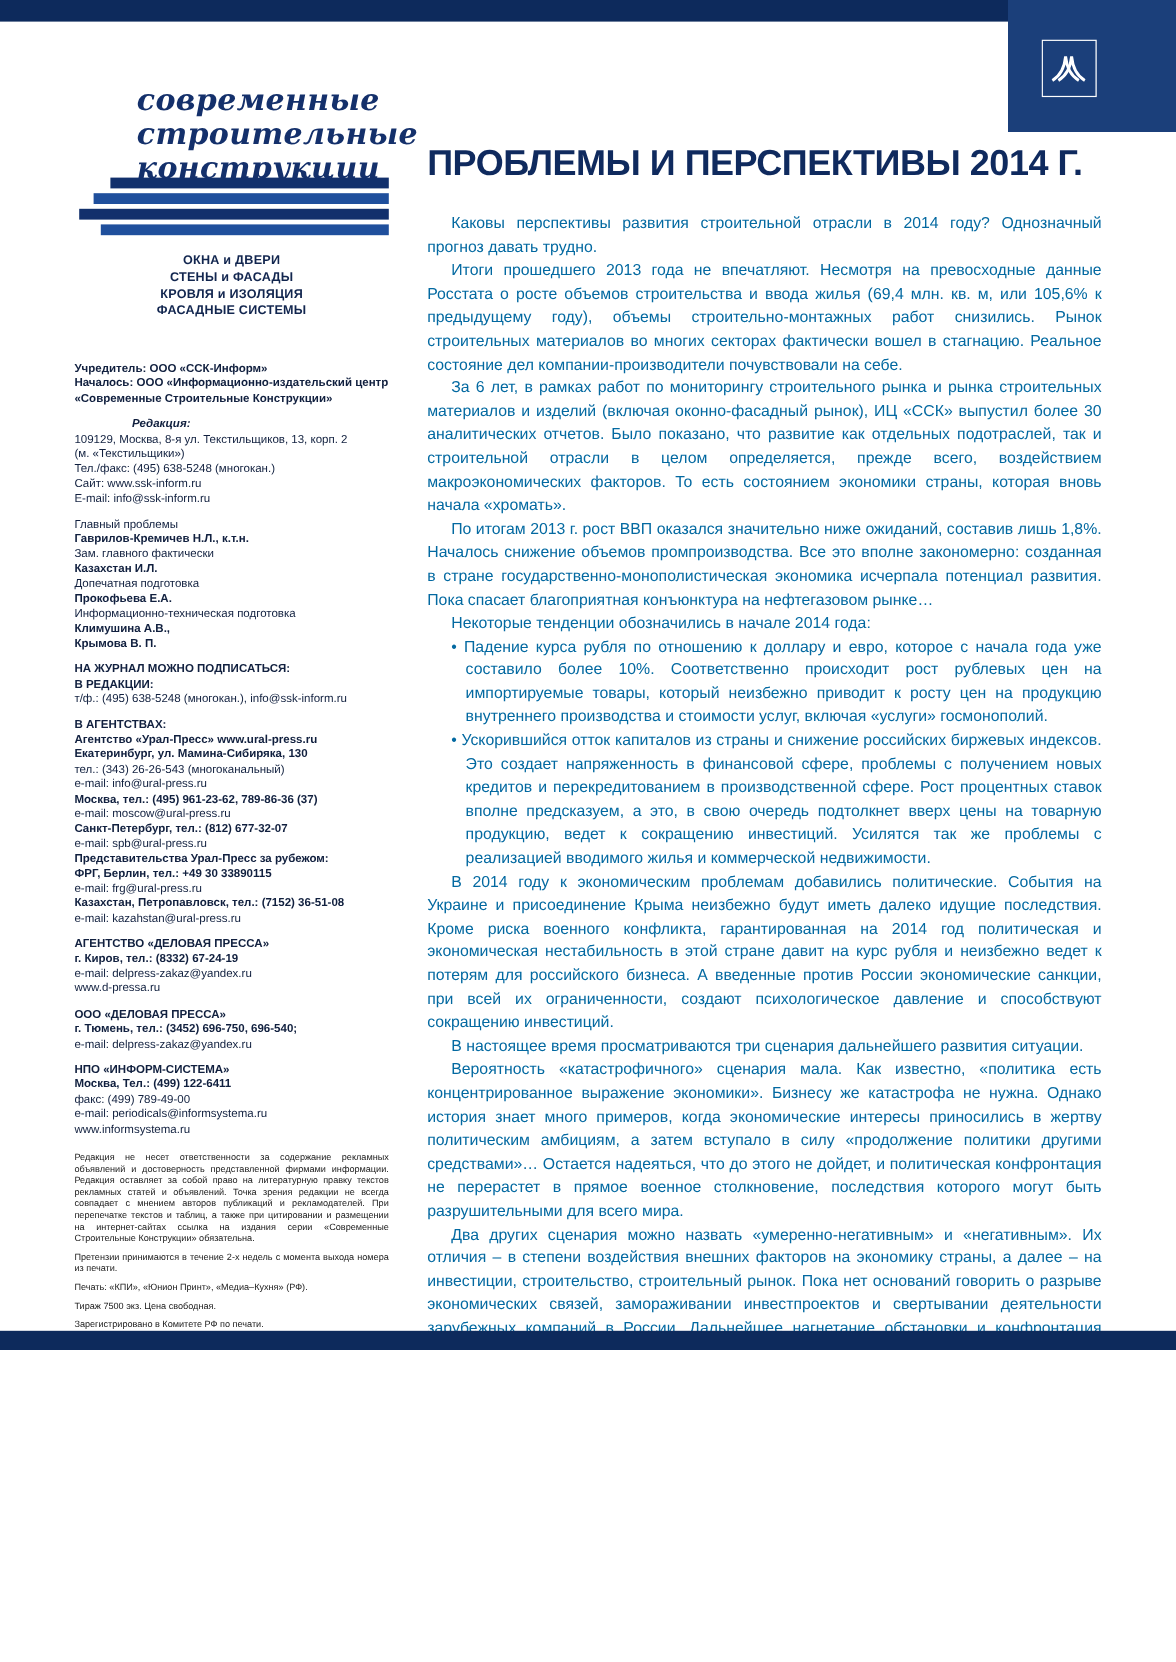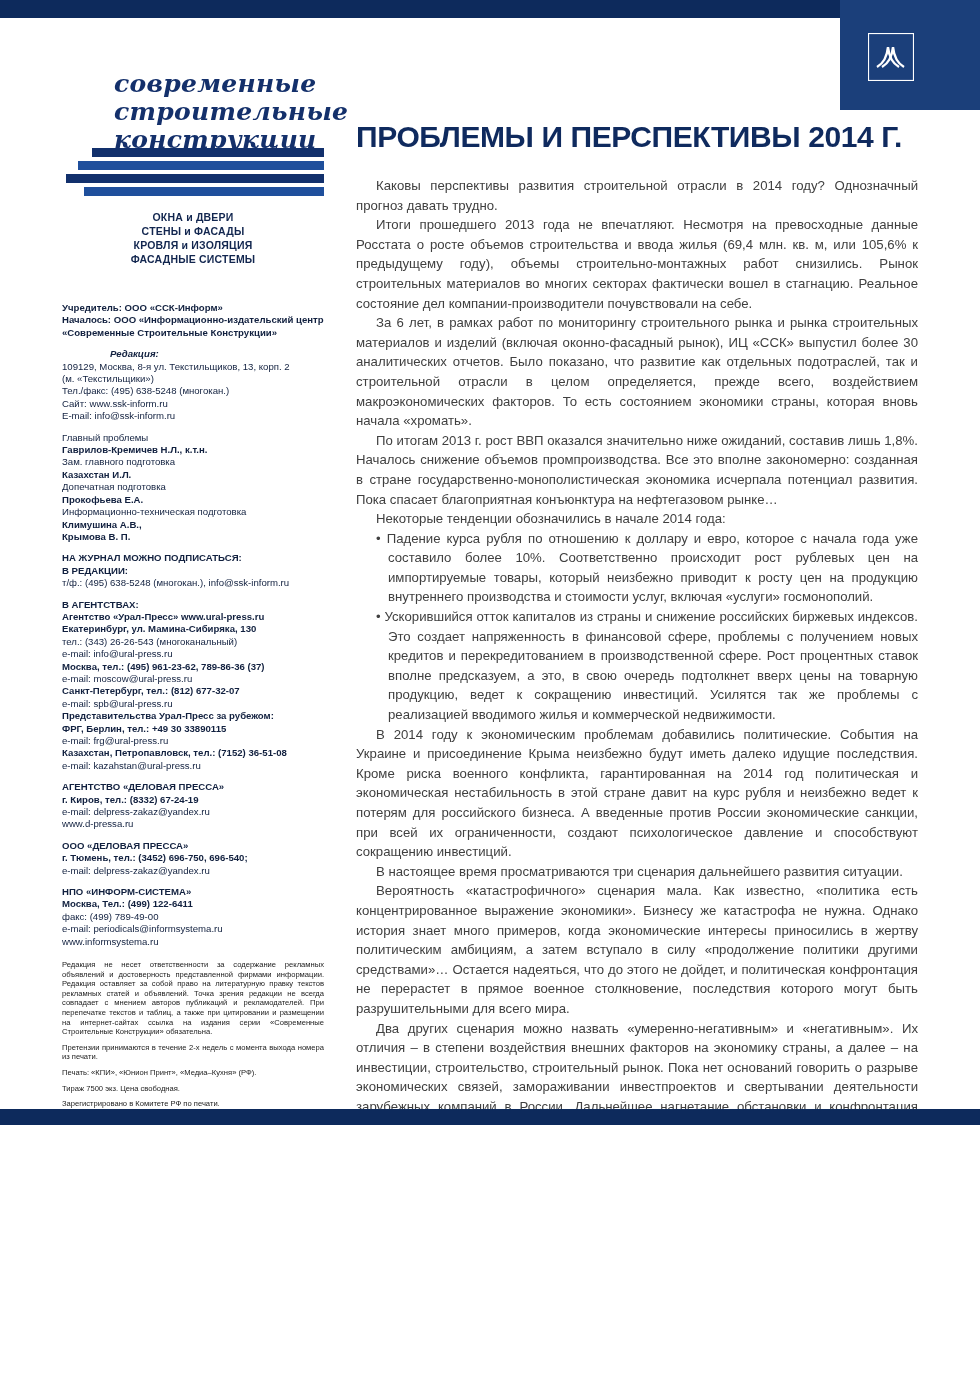--- a/index.html
+++ b/index.html
@@ -113,21 +113,21 @@
     font-size: 30px;
     line-height: 34px;
     letter-spacing: -0.4px;
     color: #0f2a5e;
     margin: 0 0 22px 0;
   }
   .body-text {
     font-size: 13.2px;
     line-height: 19.6px;
     text-align: justify;
-    color: #404040;
+    color: #0369a1;
   }
   .body-text p {
     margin: 0;
     text-indent: 20px;
   }
   .body-text p.bullet {
     text-indent: 0;
     padding-left: 12px;
     text-indent: -12px;
     margin-left: 20px;
@@ -216,21 +216,21 @@
         <p>109129, Москва, 8-я ул. Текстильщиков, 13, корп. 2</p>
         <p>(м. «Текстильщики»)</p>
         <p>Тел./факс: (495) 638-5248 (многокан.)</p>
         <p>Сайт: www.ssk-inform.ru</p>
         <p>E-mail: info@ssk-inform.ru</p>
       </div>
 
       <div class="blk">
         <p>Главный проблемы</p>
         <p class="b">Гаврилов-Кремичев Н.Л., к.т.н.</p>
-        <p>Зам. главного подготовка</p>
+        <p>Зам. главного фактически</p>
         <p class="b">Казахстан И.Л.</p>
         <p>Допечатная подготовка</p>
         <p class="b">Прокофьева Е.А.</p>
         <p>Информационно-техническая подготовка</p>
         <p class="b">Климушина А.В.,</p>
         <p class="b">Крымова В. П.</p>
       </div>
 
       <div class="blk">
         <p class="sect-title">НА ЖУРНАЛ МОЖНО ПОДПИСАТЬСЯ:</p>

